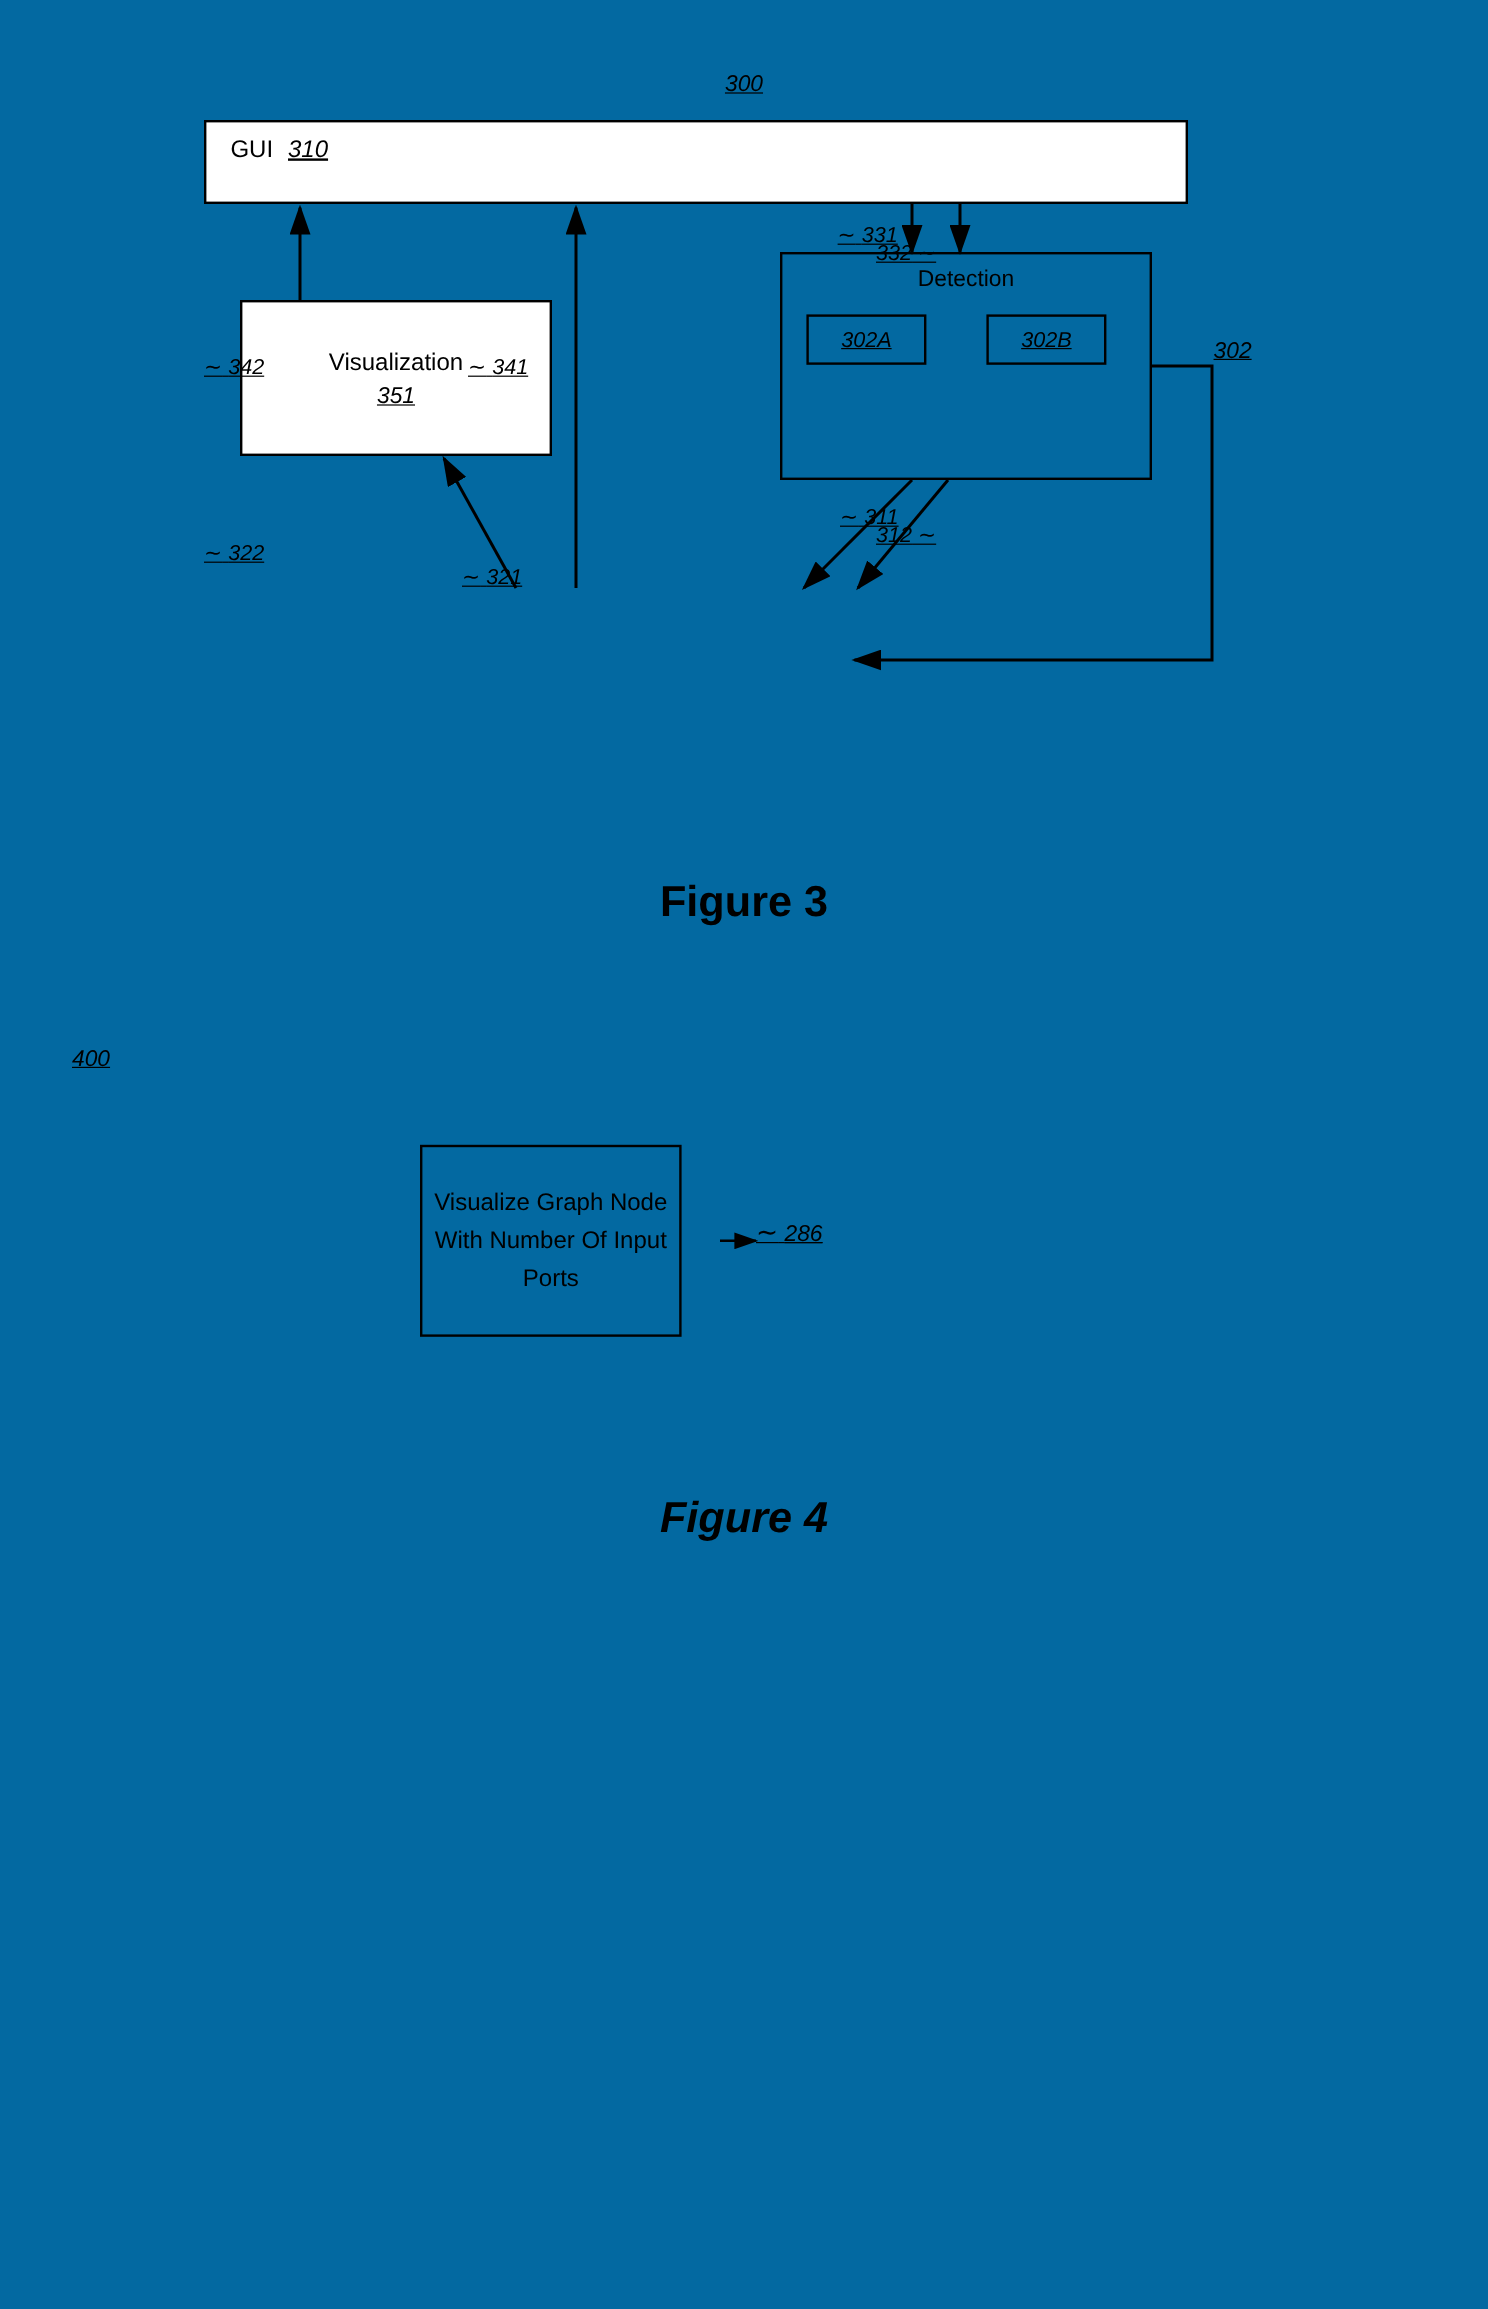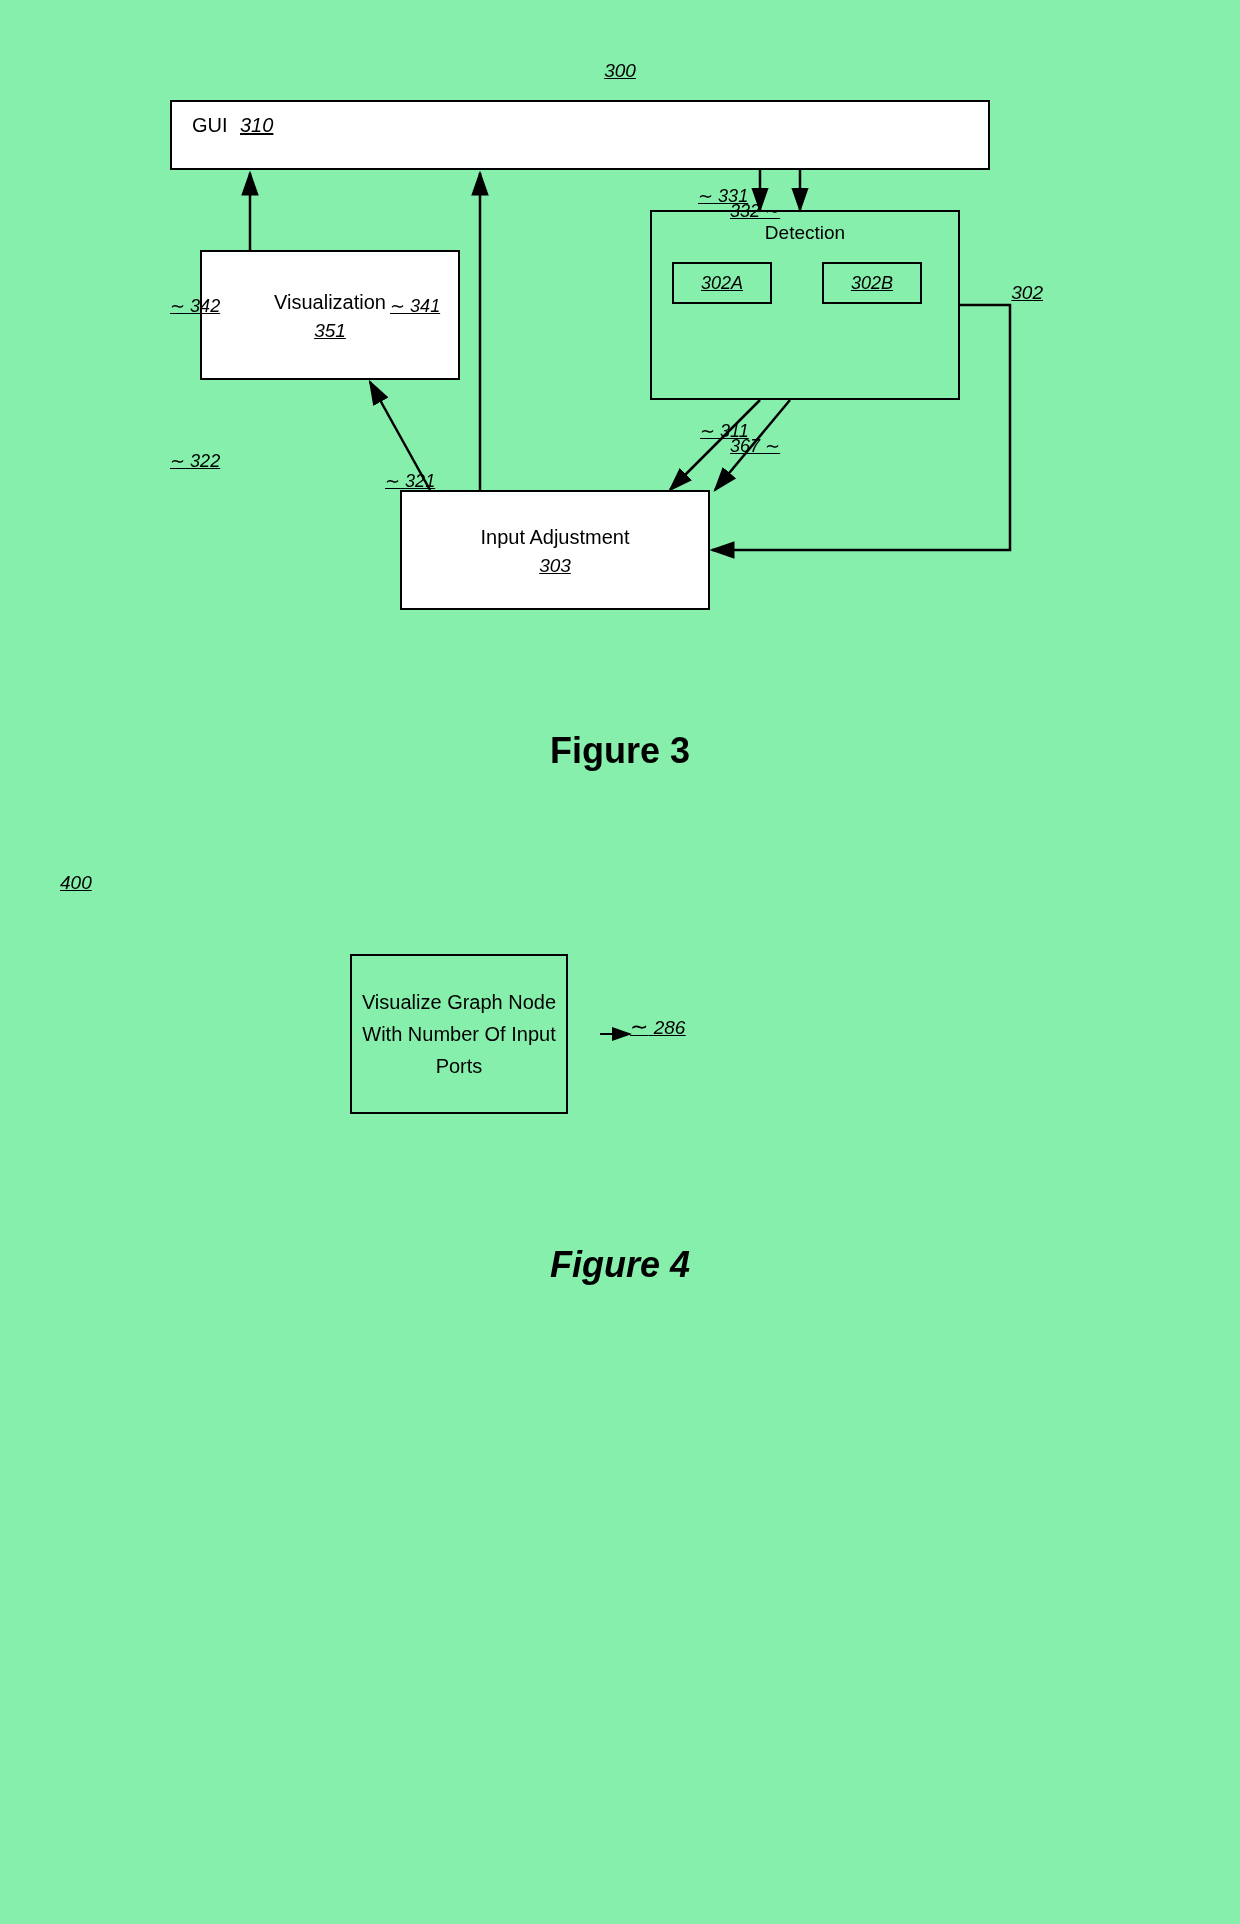--- a/index.html
+++ b/index.html
@@ -8,21 +8,21 @@
       font-family: Arial, sans-serif;
       width: 1240px;
       min-height: 1924px;
       position: relative;
       overflow-x: hidden;
     }
 
     .page {
       width: 1240px;
       min-height: 1924px;
-      background: #86efac;
+      background: #0369a1;
       position: relative;
       padding: 40px 60px;
     }
 
     
     .figure3-section {
       position: relative;
       width: 100%;
       margin-top: 20px;
     }
@@ -267,24 +267,20 @@
           <span>302A</span>
         </div>
 
         <div class="box-302b">
           <span>302B</span>
         </div>
 
         <span style="position:absolute; top:70px; right:-85px; font-style:italic; text-decoration:underline; font-size:19px;">302</span>
       </div>
 
-      <div class="box box-input-adjustment">
-        <span class="box-text-main">Input Adjustment</span>
-        <span class="box-text-ref">303</span>
-      </div>
 
       <div class="arrow-label" style="top:195px; left:0px;">
         <span style="font-style:normal;">∼</span> <span>342</span>
       </div>
 
       <div class="arrow-label" style="top:195px; left:220px;">
         <span style="font-style:normal;">∼</span> <span>341</span>
       </div>
 
       <div class="arrow-label" style="top:85px; left:528px;">
@@ -301,21 +297,21 @@
 
       <div class="arrow-label" style="top:350px; left:215px;margin-top:20px;">
         <span style="font-style:normal;">∼</span> <span>321</span>
       </div>
 
       <div class="arrow-label" style="top:320px; left:530px;">
         <span style="font-style:normal;">∼</span> <span>311</span>
       </div>
 
       <div class="arrow-label" style="top:335px; left:560px;">
-        <span>367</span><span style="font-style:normal;"> ∼</span>
+        <span>312</span><span style="font-style:normal;"> ∼</span>
       </div>
 
     </div>
 
     <div class="figure-caption" style="margin-top: 50px;">
       <span>Figure 3</span>
     </div>
 
   </div>
 

